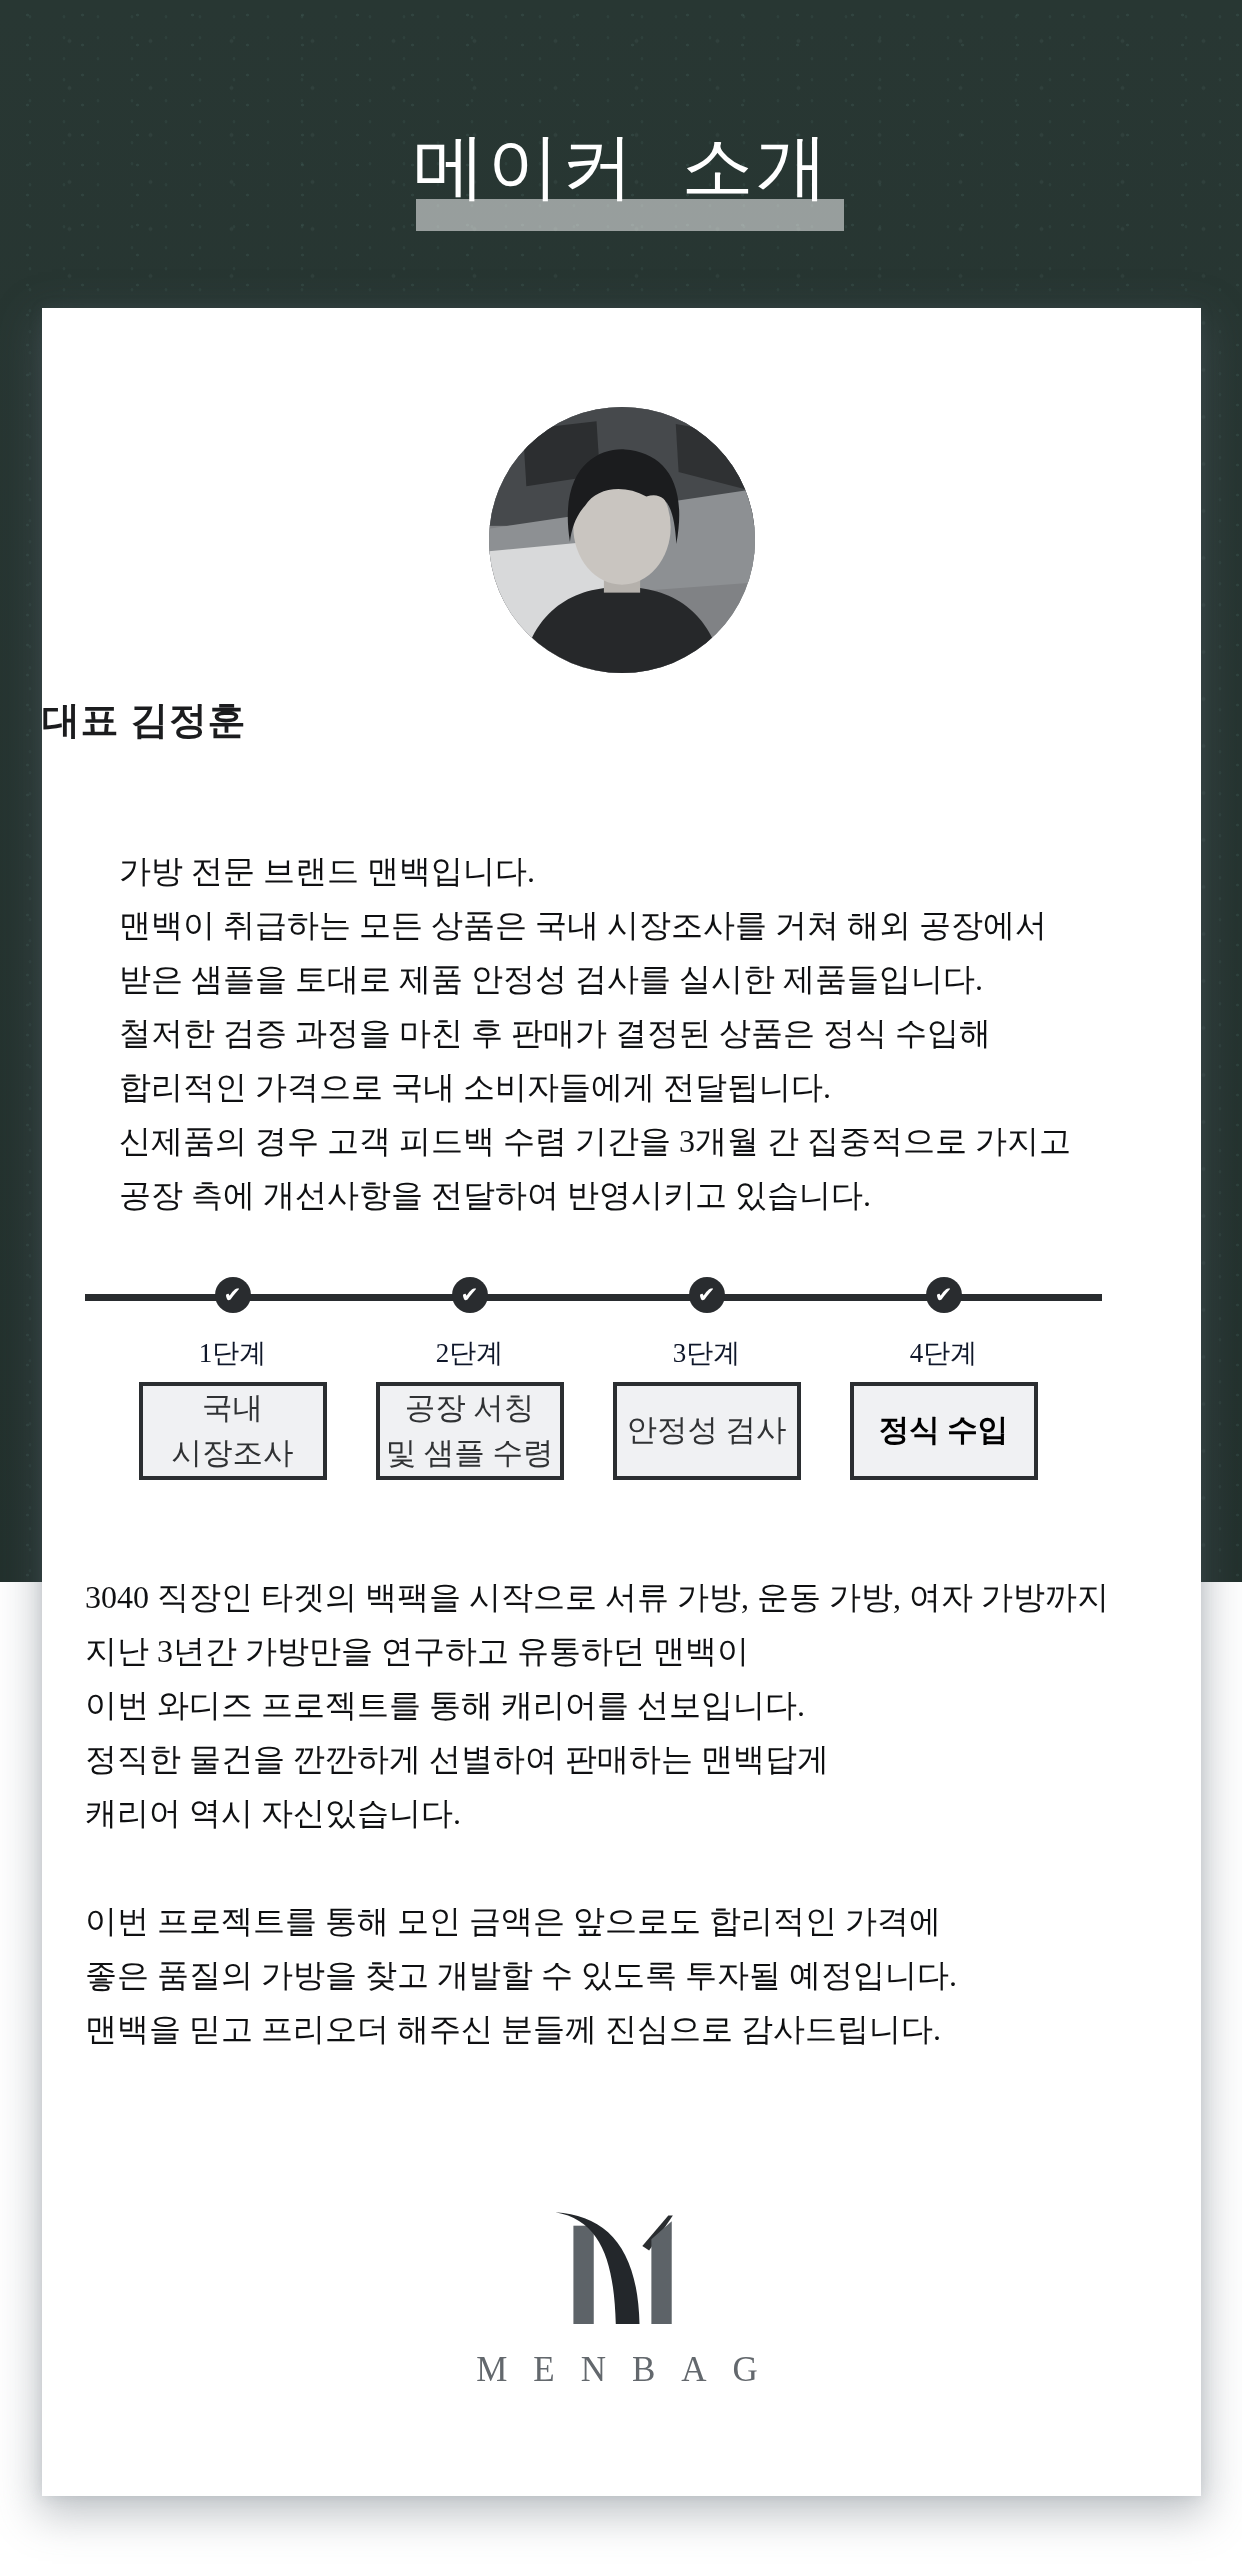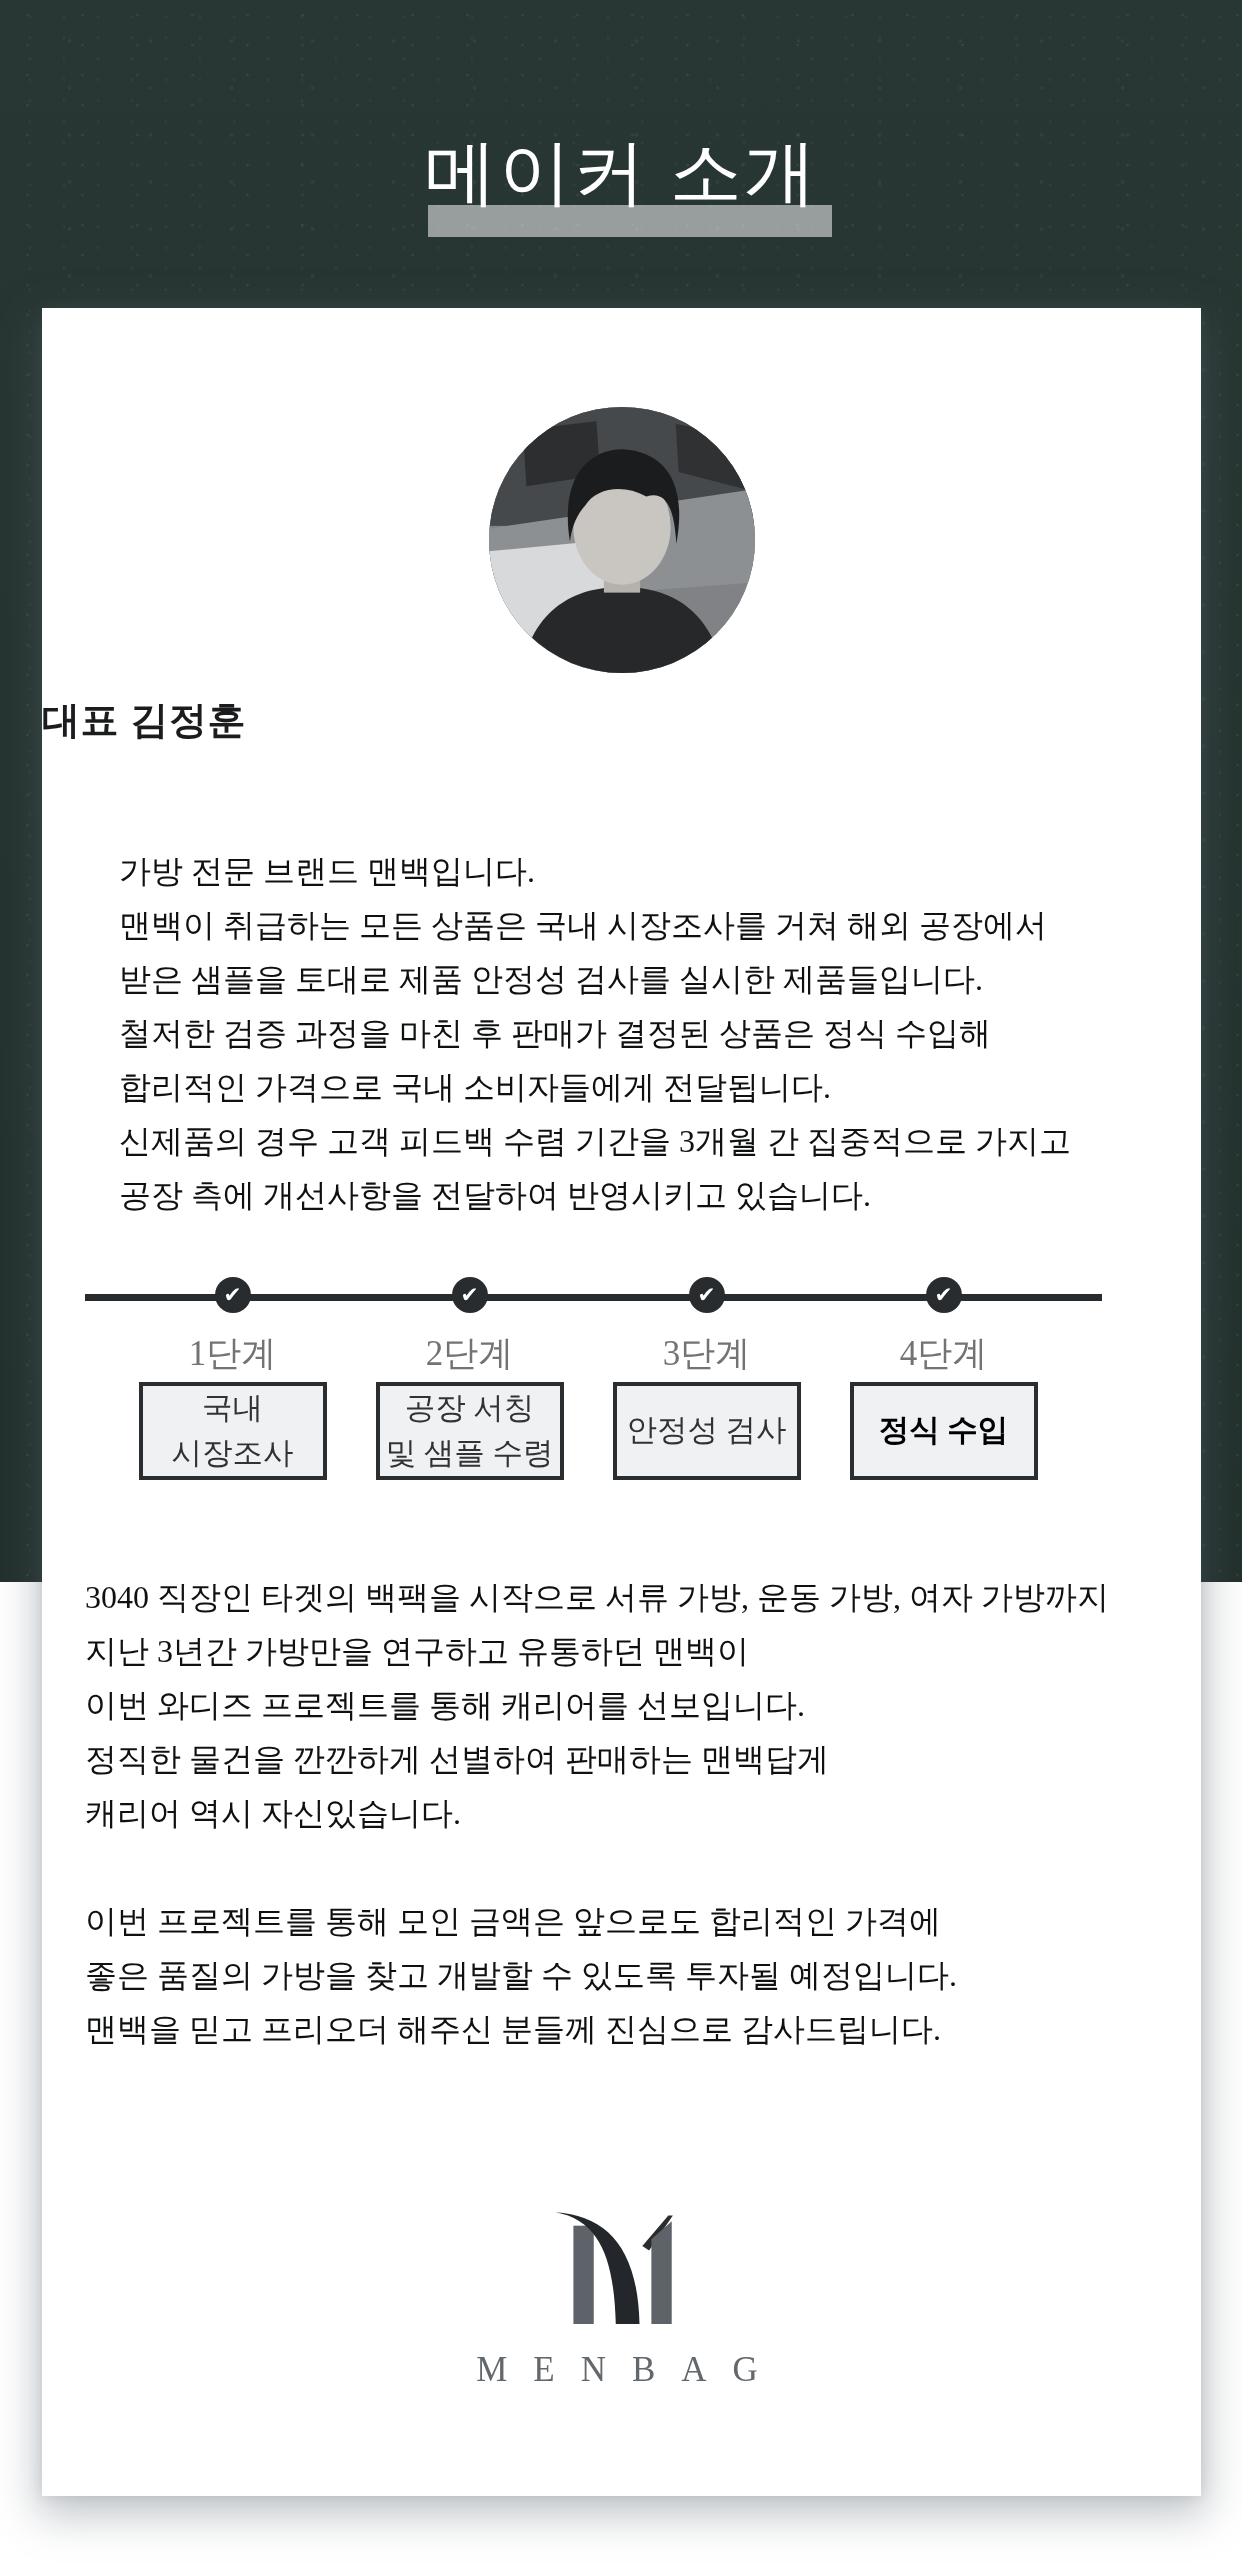--- a/index.html
+++ b/index.html
@@ -16,21 +16,21 @@
       linear-gradient(180deg, rgba(255,255,255,0.02), rgba(0,0,0,0.06));
     background-size:55px 30px, 34px 21px, 81px 47px, 100% 100%;
     background-position:0 0, 13px 6.2px, 29px 17.5px, 0 0;}
 
   
   .page-title{position:absolute;top:133px;left:0;width:1243px;text-align:center;z-index:2;}
   .title-wrap{position:relative;display:inline-block;line-height:79px;}
   .hl-bar{position:absolute;left:3.4px;right:-13.6px;bottom:-3.4px;height:32px;
           background:rgba(255,255,255,0.52);}
   .title-text{position:relative;z-index:1;font-size:72px;letter-spacing:2.3px;color:#ffffff;
-          font-family:Liberation Sans, sans-serif;font-weight:400;}
+          font-family:Liberation Mono, monospace;font-weight:400;}
 
   
   .card{position:absolute;left:42px;top:308px;width:1159px;height:2188px;background:#ffffff;
         z-index:1;box-shadow:0 14.7px 40px 4.5px rgba(90,100,110,0.38), 0 0 12.4px rgba(90,100,110,0.16);}
 
   
   .photo{position:absolute;left:447px;top:99px;width:266px;height:266px;border-radius:50%;
          overflow:hidden;background:#7f8184;}
   .photo svg{display:block;}
 
@@ -45,21 +45,21 @@
   .intro{top:536px;margin-left:34px;}
   .story{top:1262px;}
 
   
   .tl-line{position:absolute;left:43px;top:986px;width:1017px;height:6.8px;background:#292c2f;}
   .tl-steps{position:absolute;left:72px;top:969px;width:949px;display:flex;}
   .step{width:237px;text-align:center;}
   .check{width:36px;height:36px;margin:0 auto;border-radius:50%;background:#292c2f;
          color:#ffffff;font-size:21.5px;line-height:36px;text-align:center;
          font-family:"DejaVu Sans", sans-serif;font-weight:bold;}
-  .step-label{margin-top:19px;font-size:35px;line-height:43px;color:#737373;
+  .step-label{margin-top:19px;font-size:27px;line-height:43px;color:#0f172a;
               font-family:"Liberation Serif", serif;text-align:center;}
   .step-box{margin:6.8px auto 0;width:180px;height:90px;border:4px solid #2b2e31;
             background:#f0f1f3;display:flex;align-items:center;justify-content:center;
             text-align:center;font-size:30.5px;line-height:45px;color:#303234;
             white-space:pre-line;font-family:"Liberation Serif", serif;}
   .step-box.strong{font-weight:700;color:#000000;}
 
   
   .logo-mark{position:absolute;top:1903px;left:0;width:100%;text-align:center;}
   .logo-mark svg{display:inline-block;}

